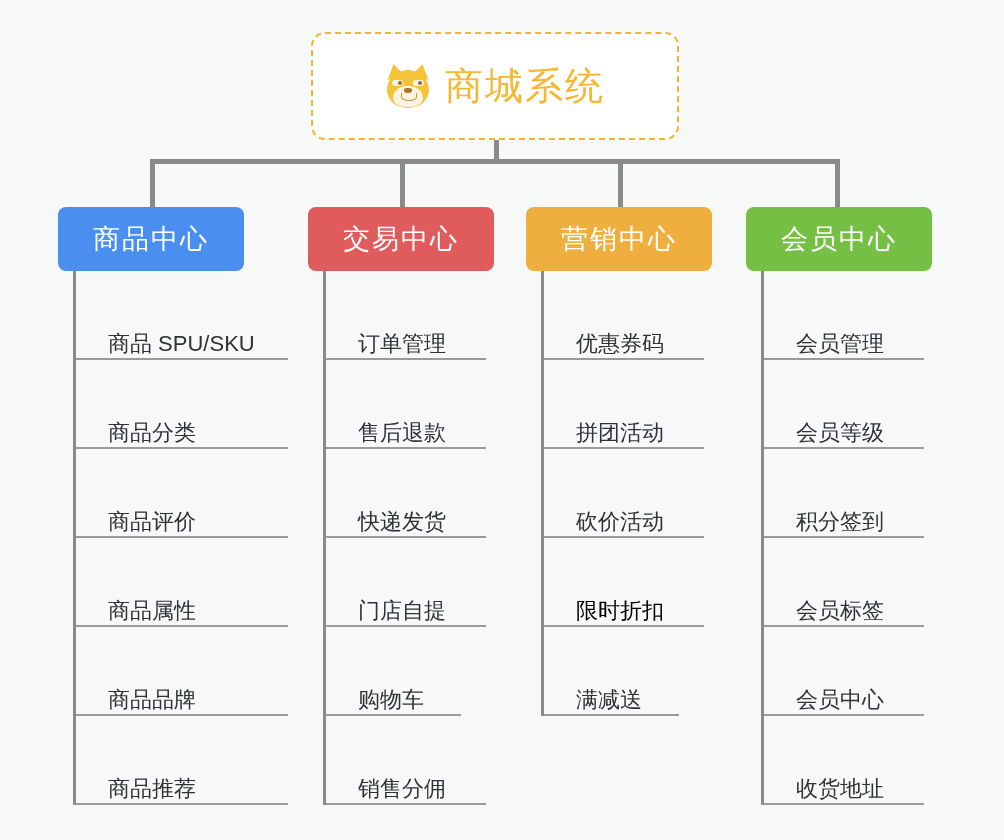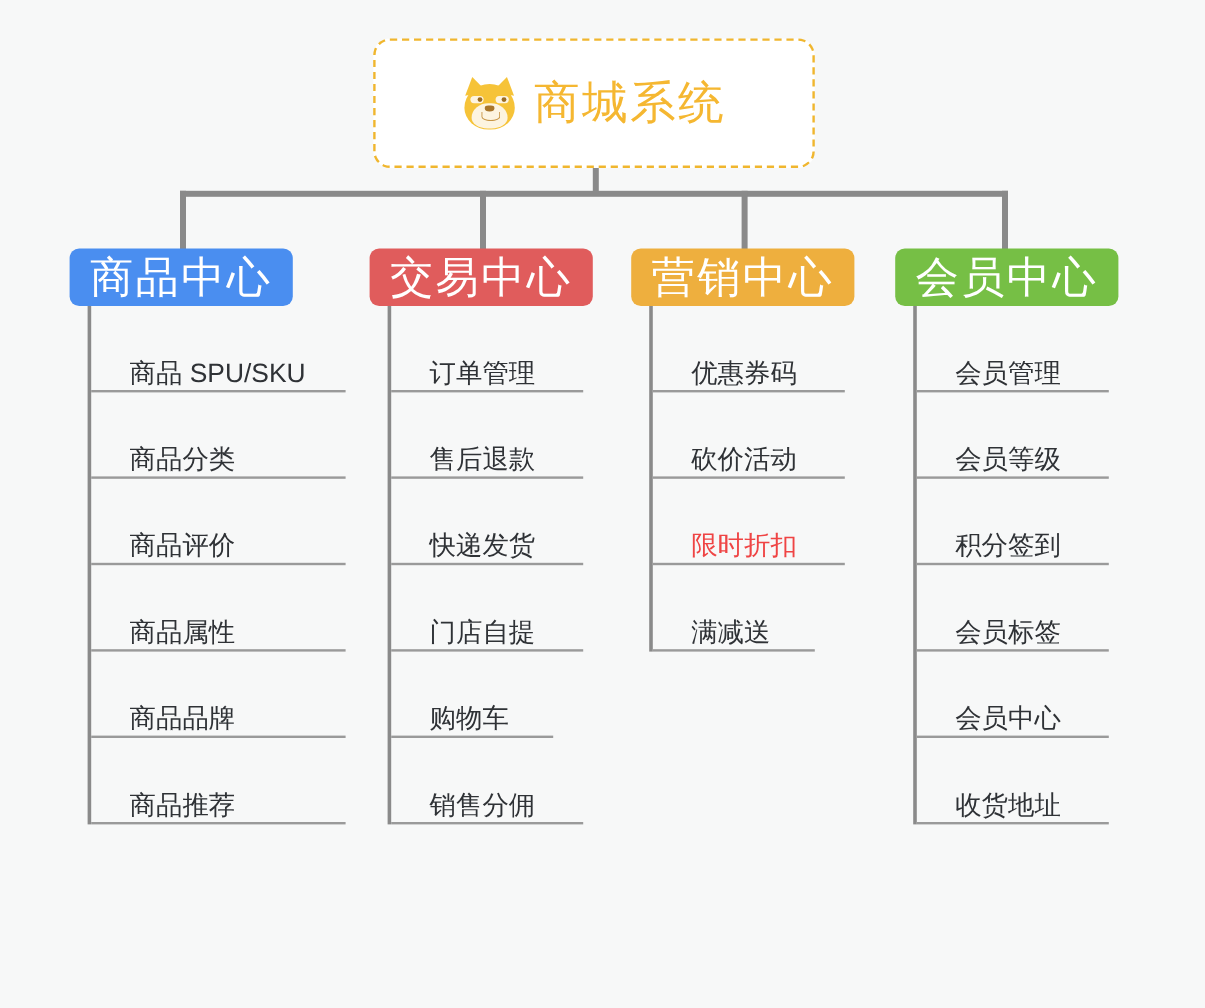--- a/index.html
+++ b/index.html
@@ -133,39 +133,39 @@
   .conn-h-bus    { left: 150px; top: 159px; width: 690px; height: 5px; }
   .conn-drop     { top: 159px; width: 5px; height: 50px; }
 
   
   .column {
     position: absolute;
     top: 207px;
     width: 186px;
   }
   .col-head {
-    height: 48px;
+    height: 64px;
     border-radius: 8px;
     display: flex;
     align-items: center;
     justify-content: center;
     color: #ffffff;
-    font-size: 36px;
+    font-size: 27px;
     letter-spacing: 2px;
     box-sizing: border-box;
     font-family: Liberation Serif, serif;
   }
   .col-body {
     position: relative;
     margin-left: 15px;
     border-left: 3px solid #8a8a8a;
   }
   .leaf {
     position: relative;
-    height: 72px;
+    height: 89px;
     box-sizing: border-box;
     border-bottom: 2px solid #9a9a9a;
     display: flex;
     align-items: flex-end;
     padding-left: 32px;
     padding-bottom: 4px;
   }
   .leaf-label {
     font-size: 22px;
     color: #2f3236;
@@ -272,24 +272,27 @@
 
   <div class="column" id="col-2">
     <div class="col-head" style="background: rgb(238, 175, 62);">
       <span>营销中心</span>
     </div>
     <div class="col-body" style="border-left-color: rgb(138, 138, 138);">
       <div class="leaf" style="border-bottom-color: rgb(154, 154, 154);">
           <span class="leaf-label" style="color: rgb(47, 50, 54);">优惠券码</span>
         </div>
       <div class="leaf" style="border-bottom-color: rgb(154, 154, 154);">
+          <span class="leaf-label" style="color: rgb(47, 50, 54);">拼团活动</span>
+        </div>
+      <div class="leaf" style="border-bottom-color: rgb(154, 154, 154);">
           <span class="leaf-label" style="color: rgb(47, 50, 54);">砍价活动</span>
         </div>
       <div class="leaf" style="border-bottom-color: rgb(154, 154, 154);">
-          <span class="leaf-label" style="color: #ef4444;">限时折扣</span>
+          <span class="leaf-label" style="color: #000000;">限时折扣</span>
         </div>
       <div class="leaf short" style="border-bottom-color: rgb(154, 154, 154); font-family: Liberation Serif, serif;">
           <span class="leaf-label" style="color: rgb(47, 50, 54);">满减送</span>
         </div>
     </div>
   </div>
 
   <div class="column" id="col-3">
     <div class="col-head" style="background: rgb(118, 191, 69);">
       <span>会员中心</span>

